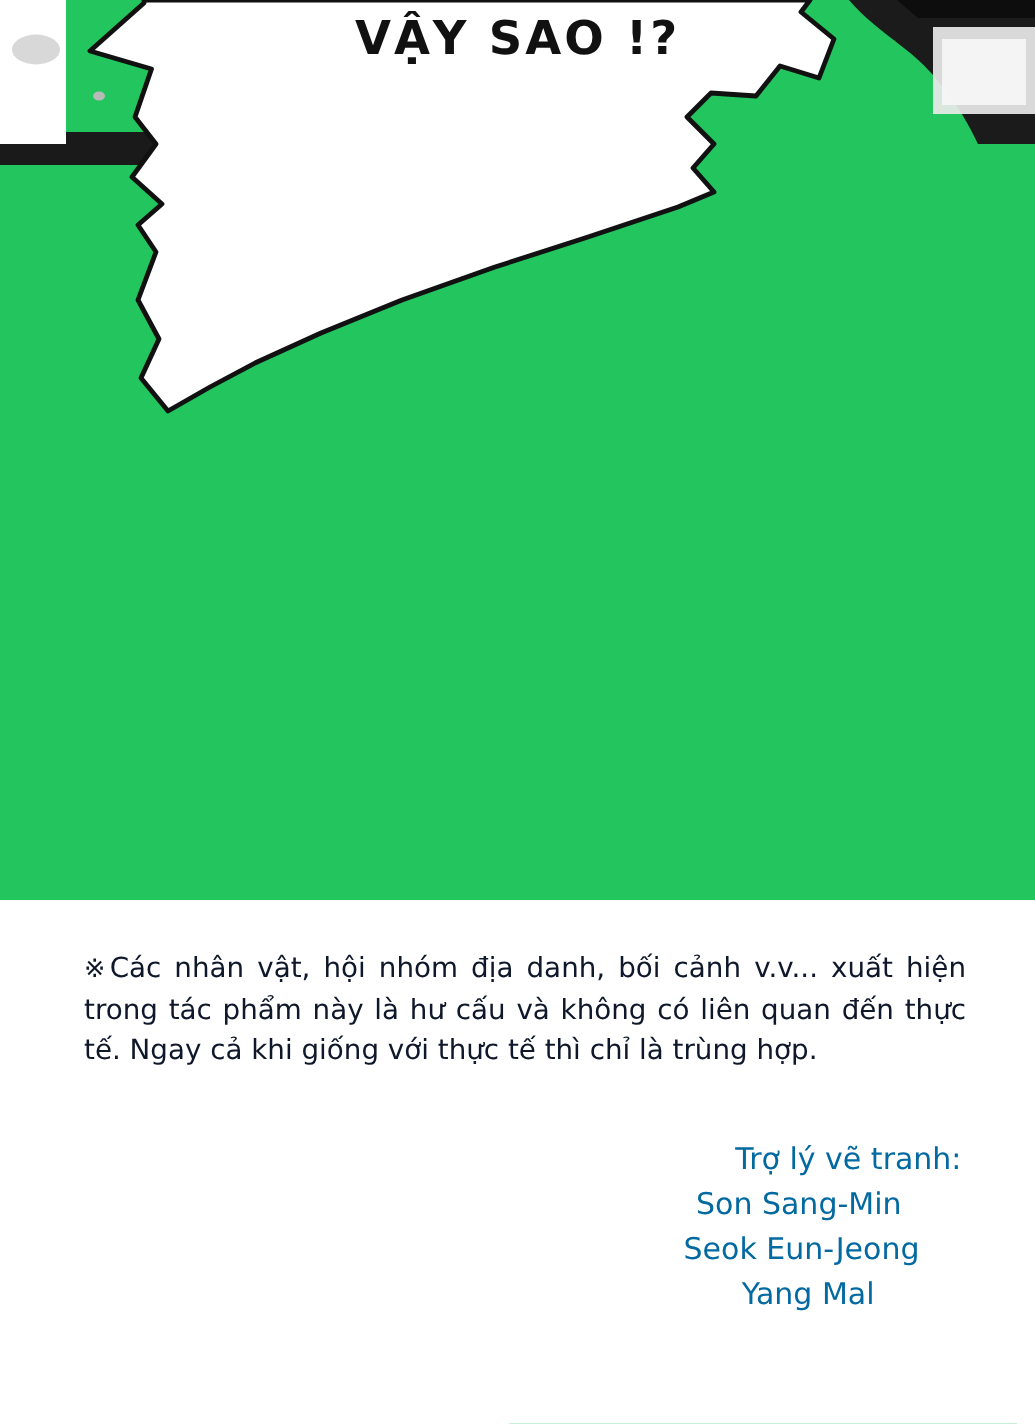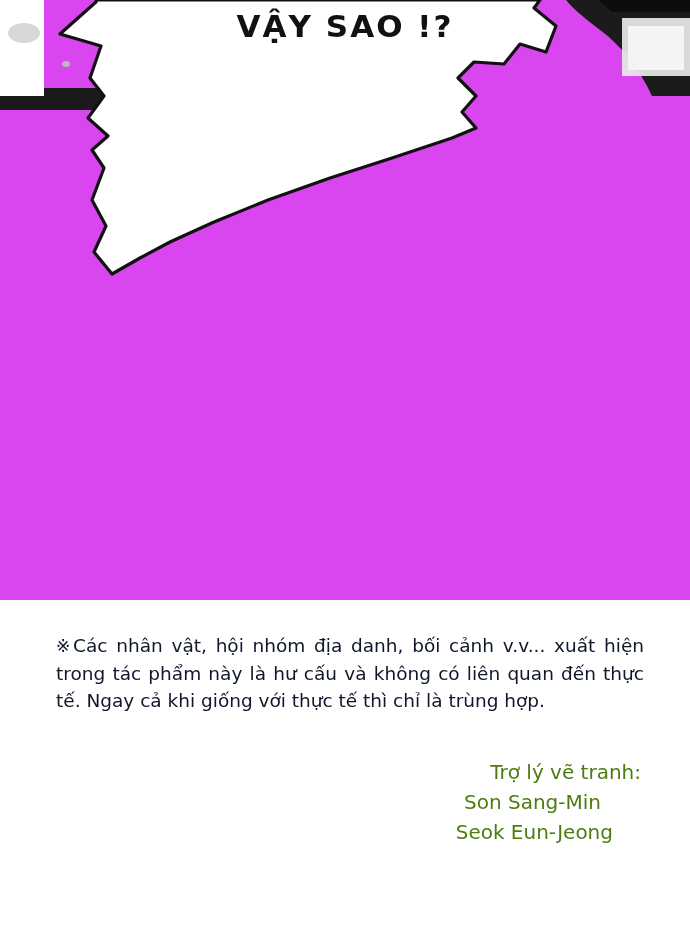--- a/index.html
+++ b/index.html
@@ -16,21 +16,21 @@
     color: #000000;
   }
 
   
   .panel {
     position: absolute;
     left: 0;
     top: 0;
     width: 690px;
     height: 600px;
-    background: #d946ef;
+    background: #22c55e;
     overflow: hidden;
   }
 
   .panel-svg {
     position: absolute;
     left: 0;
     top: 0;
   }
 
   
@@ -66,21 +66,21 @@
   }
 
   
   .credits {
     position: absolute;
     left: 0;
     top: 757px;
     width: 645px;
     text-align: right;
     font-family: "DejaVu Sans", sans-serif;
-    color: #4d7c0f;
+    color: #0369a1;
   }
   .credits .credit-line {
     display: block;
     font-size: 20px;
     line-height: 30px;
     padding-right: 4px;
   }
   .credits .credit-line.n1 { padding-right: 60px; }
   .credits .credit-line.n2 { padding-right: 44px; }
   .credits .credit-line.n3 { padding-right: 32px; }
@@ -144,13 +144,14 @@
 </div>
 
 <p class="disclaimer">
   <span class="mark">※</span><span>Các nhân vật, hội nhóm địa danh, bối cảnh v.v... xuất hiện trong tác phẩm này là hư cấu và không có liên quan đến thực tế. Ngay cả khi giống với thực tế thì chỉ là trùng hợp.</span>
 </p>
 
 <div class="credits">
   <span class="credit-line role">Trợ lý vẽ tranh:</span>
   <span class="credit-line n2">Son Sang-Min</span>
   <span class="credit-line n3">Seok Eun-Jeong</span>
+  <span class="credit-line n4">Yang Mal</span>
 </div>
 
 </body></html>

